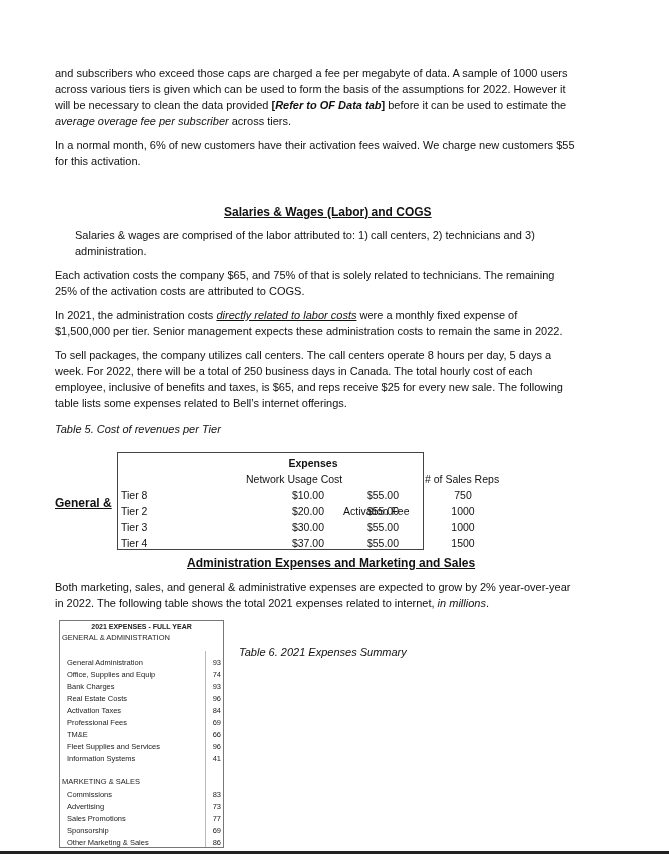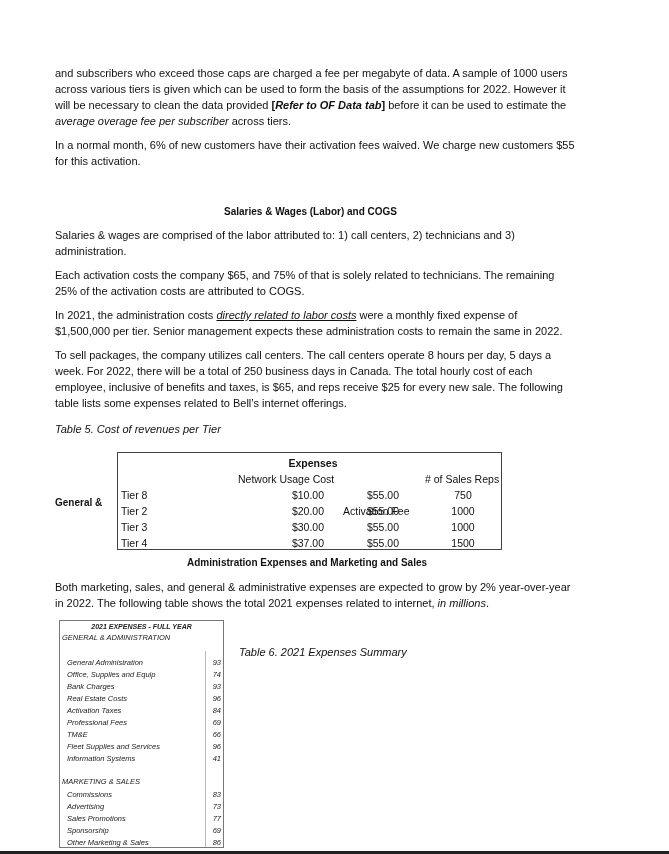--- a/index.html
+++ b/index.html
@@ -8,43 +8,43 @@
       font-family: "Liberation Sans", sans-serif; color: #111;
     }
     .p {
       position: absolute; left: 55px; width: 520px;
       font-size: 11px; line-height: 16px; color: #111; margin: 0;
     }
     .b { font-weight: bold; }
     .i { font-style: italic; }
     .u { text-decoration: underline; }
     .heading {
-      position: absolute; font-size: 10px; font-weight: bold;
-      line-height: 14px; white-space: nowrap;
+      position: absolute; font-size: 12px; font-weight: bold;
+      text-decoration: underline; line-height: 14px; white-space: nowrap;
     }
     .caption { position: absolute; font-size: 11px; font-style: italic; line-height: 14px; white-space: nowrap; }
 
     
     .t5 {
-      position: absolute; left: 117px; top: 452px; width: 385px; height: 98px;
+      position: absolute; left: 117px; top: 452px; width: 307px; height: 98px;
       border: 1px solid #444; box-sizing: border-box;
       font-size: 10.5px; line-height: 16px;
     }
     .t5 .hdr { position: absolute; left: 0; width: 100%; text-align: center; top: 2px; font-weight: bold; }
     .t5 .hdr-expenses { left: 140px; width: 110px; }
     .t5 .colhdr { position: absolute; top: 18px; white-space: nowrap; }
     .t5 .row { position: absolute; left: 0; width: 100%; height: 16px; }
     .t5 .cell { position: absolute; white-space: nowrap; text-align: center; }
     .t5 .tier { left: 3px; text-align: left; }
 
     
     .t6 {
       position: absolute; left: 59px; top: 620px; width: 165px; height: 228px;
       border: 1px solid #777; box-sizing: border-box;
-      font-size: 7.5px; color: #222; font-style: italic;
+      font-size: 7.5px; color: #222;
     }
     .t6 .line { position: absolute; left: 0; width: 163px; height: 12px; line-height: 12px; white-space: nowrap; }
     .t6 .lbl { position: absolute; left: 7px; }
     .t6 .val { position: absolute; right: 2px; text-align: right; margin-left: 36px; }
     .t6 .section { position: absolute; left: 2px; font-size: 7.5px; }
     .t6 .title { position: absolute; left: 0; width: 100%; text-align: center; font-weight: bold; font-size: 7px; }
     .t6 .vdiv { position: absolute; left: 145px; top: 30px; width: 0; height: 196px; border-left: 1px solid #bbb; }
 
     .bottom-rule { position: absolute; left: 0; top: 851px; width: 669px; height: 3px; background: #222; }
   </style>
@@ -52,37 +52,37 @@
 <body>
 
 <p class="p" style="top:65px;">
   <span>and subscribers who exceed those caps are charged a fee per megabyte of data. A sample of 1000 users across various tiers is given which can be used to form the basis of the assumptions for 2022. However it will be necessary to clean the data provided </span><span class="b">[</span><span class="b i">Refer to OF Data tab</span><span class="b">]</span><span> before it can be used to estimate the </span><span class="i">average overage fee per subscriber</span><span> across tiers.</span>
 </p>
 
 <p class="p" style="top:137px;">In a normal month, 6% of new customers have their activation fees waived. We charge new customers $55 for this activation.</p>
 
 <div class="heading" style="left:224px; top:205px;">Salaries &amp; Wages (Labor) and COGS</div>
 
-<p class="p" style="top:227px;">Salaries &amp; wages are comprised of the labor attributed to: 1) call centers, 2) technicians and 3) administration.</p>
+<p class="p" style="top:227px;margin-left:20px;">Salaries &amp; wages are comprised of the labor attributed to: 1) call centers, 2) technicians and 3) administration.</p>
 
 <p class="p" style="top:267px;">Each activation costs the company $65, and 75% of that is solely related to technicians. The remaining 25% of the activation costs are attributed to COGS.</p>
 
 <p class="p" style="top:307px;">
   <span>In 2021, the administration costs </span><span class="i u">directly related to labor costs</span><span> were a monthly fixed expense of $1,500,000 per tier. Senior management expects these administration costs to remain the same in 2022.</span>
 </p>
 
 <p class="p" style="top:347px;">To sell packages, the company utilizes call centers. The call centers operate 8 hours per day, 5 days a week. For 2022, there will be a total of 250 business days in Canada. The total hourly cost of each employee, inclusive of benefits and taxes, is $65, and reps receive $25 for every new sale. The following table lists some expenses related to Bell’s internet offerings.</p>
 
 <div class="caption" style="left:55px; top:422px;">Table 5. Cost of revenues per Tier</div>
 
 <div class="heading" style="left:55px; top:496px;">General &amp;</div>
 
 <div class="t5">
   <div class="hdr hdr-expenses">Expenses</div>
-  <div class="colhdr" style="left:120px;">Network Usage Cost</div>
+  <div class="colhdr" style="left:128px;">Network Usage Cost</div>
   <div class="colhdr" style="left:225px;margin-top:32px;">Activation Fee</div>
   <div class="colhdr" style="left:307px;"># of Sales Reps</div>
 
   <div class="row" style="top:34px;">
     <span class="cell tier">Tier 8</span>
     <span class="cell" style="left:150px; width:80px;">$10.00</span>
     <span class="cell" style="left:230px; width:70px;">$55.00</span>
     <span class="cell" style="left:315px; width:60px;">750</span>
   </div>
   <div class="row" style="top:50px;">

